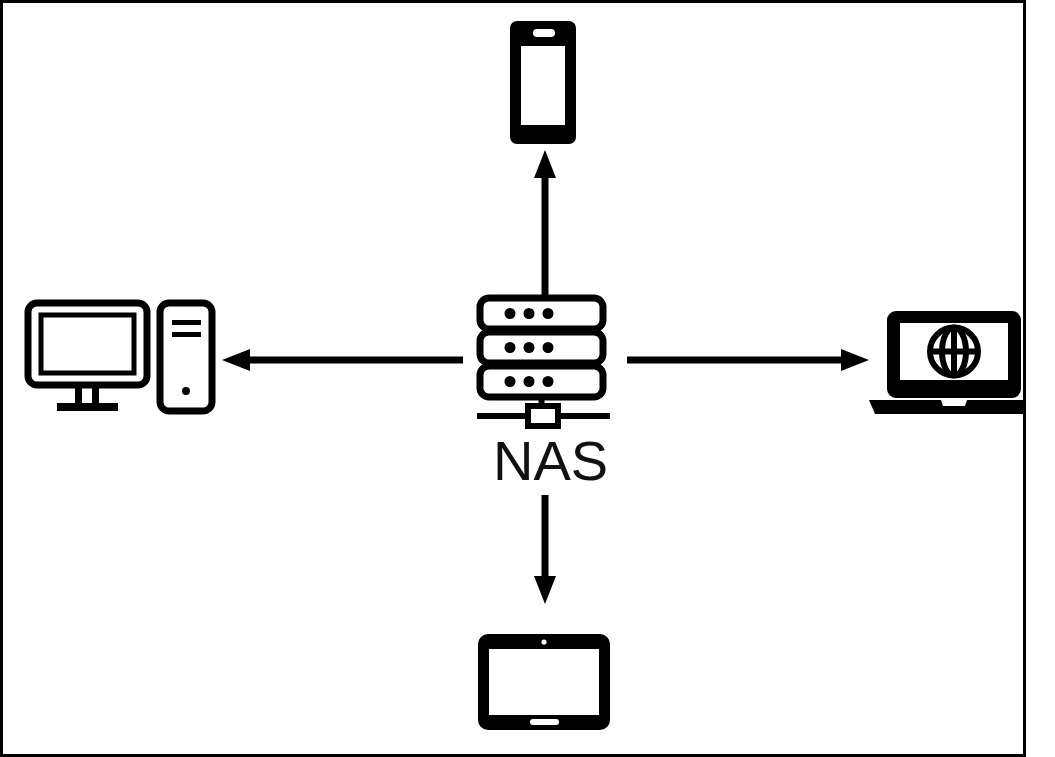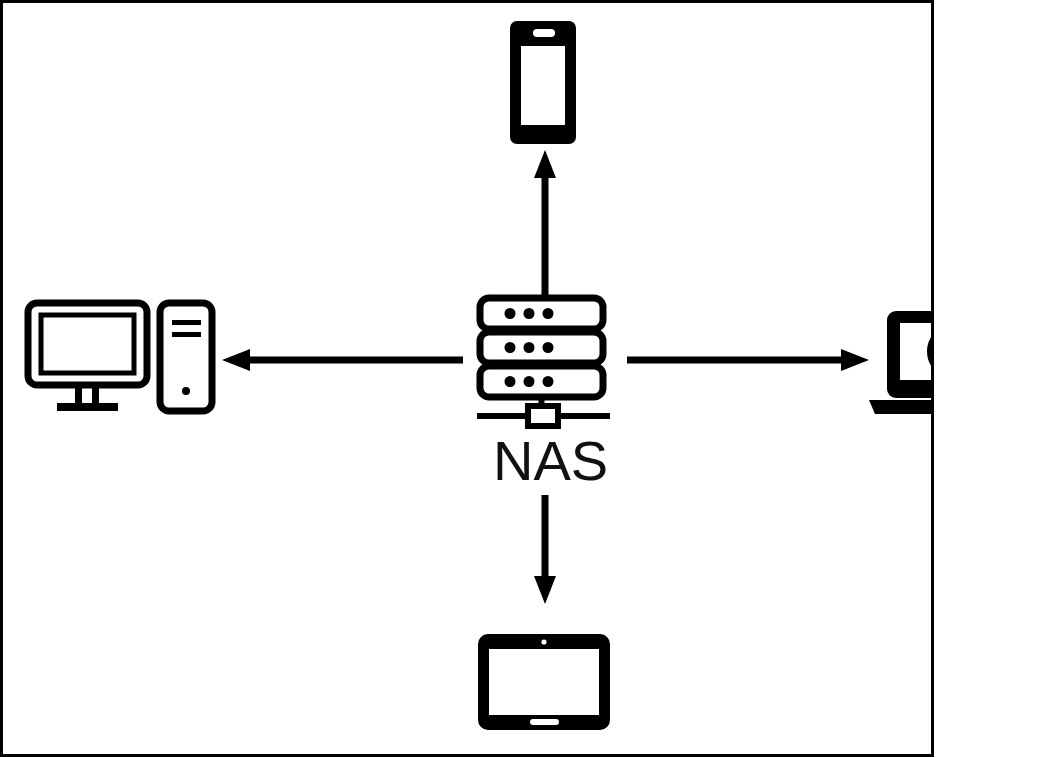--- a/index.html
+++ b/index.html
@@ -6,21 +6,21 @@
   html, body {
     margin: 0;
     padding: 0;
     background: #ffffff;
   }
   body {
     font-family: "Liberation Sans", sans-serif;
   }
   #canvas {
     position: relative;
-    width: 934px;
+    width: 1026px;
     height: 757px;
     background: #ffffff;
     box-sizing: border-box;
     border: 3px solid #000000;
     overflow: hidden;
   }
   #diagram-svg {
     position: absolute;
     left: 0;
     top: 0;

